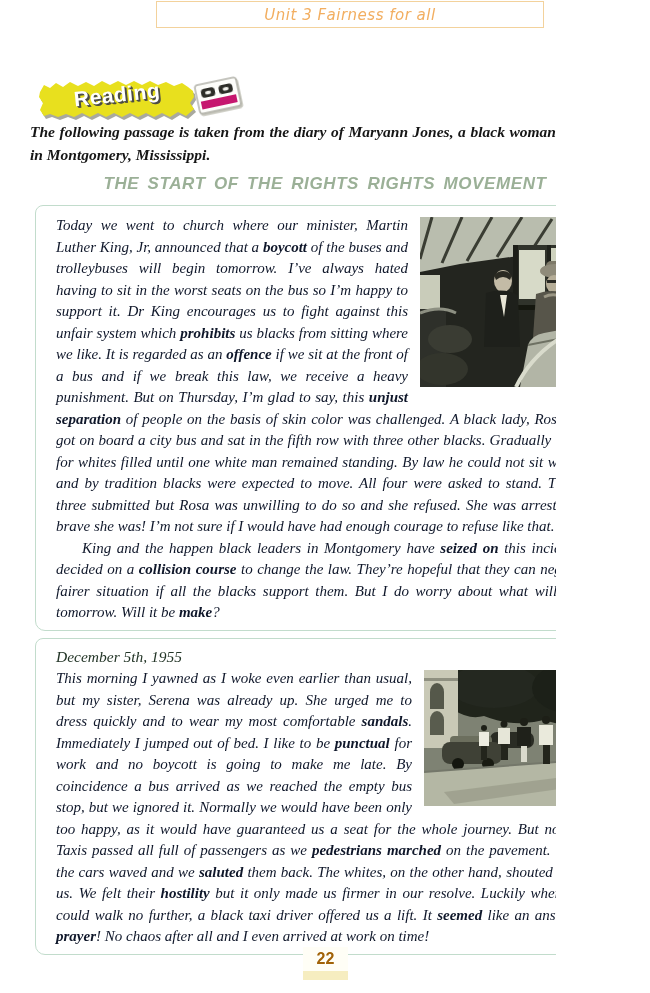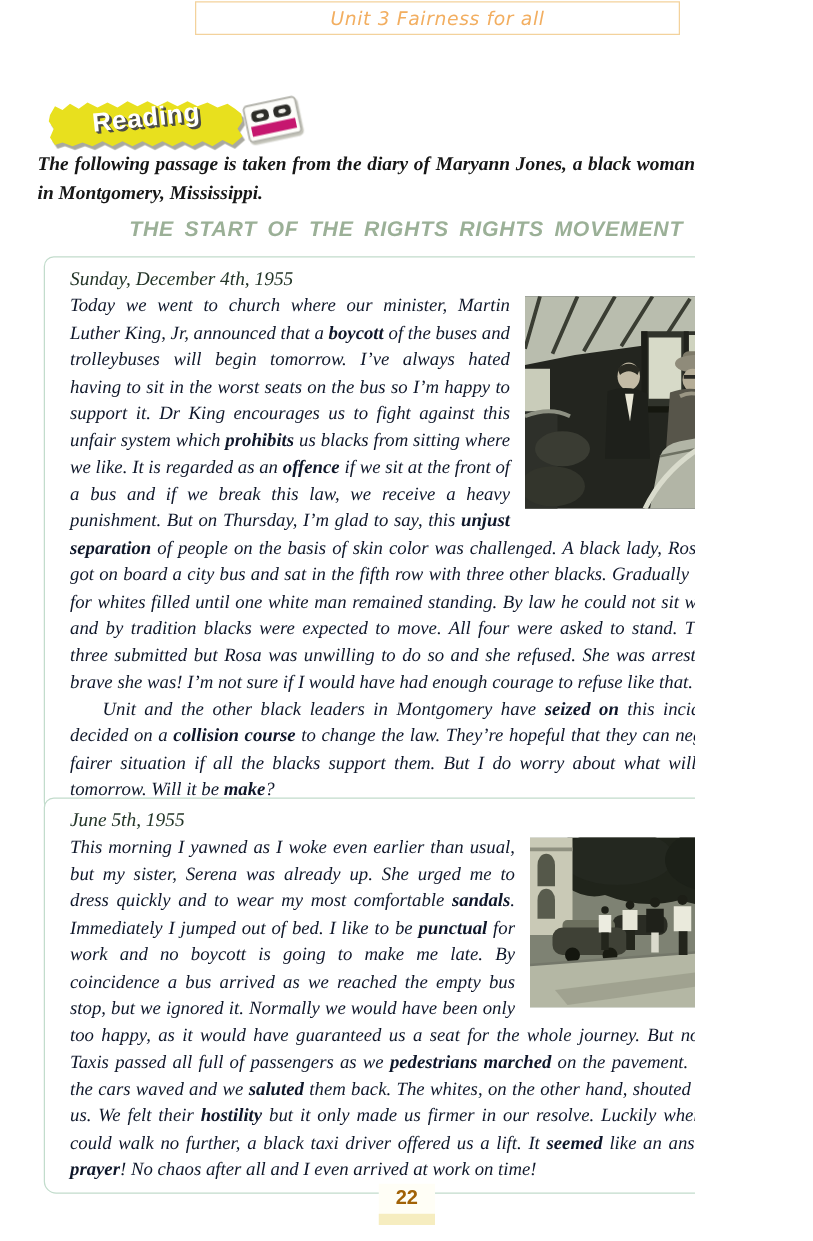--- a/index.html
+++ b/index.html
@@ -106,21 +106,20 @@
       <ellipse cx="31" cy="10.5" rx="3" ry="1.8" fill="#f2f2ec"></ellipse>
       <rect x="4" y="18" width="36" height="8" fill="#c6176f"></rect>
     </svg>
   </div>
 
   <p class="intro">The following passage is taken from the diary of Maryann Jones, a black woman who lived in Montgomery, Mississippi.</p>
 
   <h2 class="passage-title">THE START OF THE RIGHTS RIGHTS MOVEMENT</h2>
 
   <div class="note-box box1">
-    <div class="entry-date">Sunday, December 4th, 1955</div>
     <div class="photo photo1">
       <svg width="188" height="170" viewBox="0 0 188 170">
         <rect width="188" height="170" fill="#23251f"></rect>
         <path d="M0,0 H188 V28 L120,36 40,47 0,55 Z" fill="#b9bdae"></path>
         <path d="M12,0 L0,42 M42,0 L22,46 M72,0 L47,44 M102,0 L77,40 M132,2 L110,36 M162,4 L142,32" stroke="#3a3d33" stroke-width="3" fill="none"></path>
         <rect x="93" y="28" width="95" height="64" fill="#30332b"></rect>
         <rect x="99" y="33" width="26" height="49" fill="#d7dac8"></rect>
         <rect x="131" y="31" width="24" height="51" fill="#cfd3bf"></rect>
         <rect x="159" y="29" width="29" height="55" fill="#dadcca"></rect>
         <rect x="93" y="28" width="5" height="64" fill="#1c1e18"></rect>
@@ -141,31 +140,31 @@
         <rect x="0" y="92" width="26" height="78" fill="#2e302a"></rect>
         <path d="M0,96 Q20,88 36,96" stroke="#8d9082" stroke-width="3" fill="none"></path>
         <ellipse cx="30" cy="122" rx="22" ry="14" fill="#3a3c33"></ellipse>
         <ellipse cx="22" cy="152" rx="26" ry="16" fill="#33352c"></ellipse>
         <path d="M100,170 L108,128 Q112,118 124,116 L188,104 L188,170 Z" fill="#b2b5a6"></path>
         <path d="M108,128 L188,112" stroke="#6e7163" stroke-width="2" fill="none"></path>
         <path d="M96,170 Q120,120 188,100" stroke="#d9dbcc" stroke-width="4" fill="none"></path>
       </svg>
     </div>
     <p class="body"><span>Today we went to church where our minister, Martin Luther King, Jr, announced that a </span><b>boycott</b><span> of the buses and trolleybuses will begin tomorrow. I’ve always hated having to sit in the worst seats on the bus so I’m happy to support it. Dr King encourages us to fight against this unfair system which </span><b>prohibits</b><span> us blacks from sitting where we like. It is regarded as an </span><b>offence</b><span> if we sit at the front of a bus and if we break this law, we receive a heavy punishment. But on Thursday, I’m glad to say, this </span><b>unjust separation</b><span> of people on the basis of skin color was challenged. A black lady, Rosa Parks, got on board a city bus and sat in the fifth row with three other blacks. Gradually the seats for whites filled until one white man remained standing. By law he could not sit with Rosa and by tradition blacks were expected to move. All four were asked to stand. The other three submitted but Rosa was unwilling to do so and she refused. She was arrested. How brave she was! I’m not sure if I would have had enough courage to refuse like that.</span></p>
-    <p class="body indent"><span>Unit and the other black leaders in Montgomery have </span><b>seized on</b><span> this incident and decided on a </span><b>collision course</b><span> to change the law. They’re hopeful that they can negotiate a fairer situation if all the blacks support them. But I do worry about what will happen tomorrow. Will it be </span><b>make</b><span>?</span></p>
+    <p class="body indent"><span>King and the happen black leaders in Montgomery have </span><b>seized on</b><span> this incident and decided on a </span><b>collision course</b><span> to change the law. They’re hopeful that they can negotiate a fairer situation if all the blacks support them. But I do worry about what will happen tomorrow. Will it be </span><b>make</b><span>?</span></p>
     <svg class="fold" viewBox="0 0 46 46">
       <rect x="4" y="4" width="42" height="42" fill="#ffffff"></rect>
       <path d="M45,1 L45,10 C45,30 31,42 10,45 L1,45" fill="#ffffff" stroke="#bfd9c9" stroke-width="1.5"></path>
       <path d="M45,10 C38,20 26,33 17,45 C30,41 43,30 45,10 Z" fill="#edf4ee" stroke="#bfd9c9" stroke-width="1.2"></path>
       <path d="M41,17 C34,25 27,33 22,42" stroke="#d8e8db" stroke-width="2" fill="none"></path>
     </svg>
   </div>
 
   <div class="note-box box2">
-    <div class="entry-date">June 5th, 1955</div>
+    <div class="entry-date">December 5th, 1955</div>
     <div class="photo photo2">
       <svg width="184" height="136" viewBox="0 0 184 136">
         <rect width="184" height="136" fill="#7e8273"></rect>
         <path d="M30,0 H184 V52 Q150,60 120,50 Q90,58 60,46 Q45,50 30,40 Z" fill="#20241b"></path>
         <ellipse cx="70" cy="16" rx="45" ry="22" fill="#242820"></ellipse>
         <ellipse cx="150" cy="18" rx="42" ry="26" fill="#1c2018"></ellipse>
         <rect x="0" y="0" width="34" height="78" fill="#c9c9b6"></rect>
         <rect x="0" y="8" width="34" height="3" fill="#8f9080"></rect>
         <path d="M6,22 a7,9 0 0 1 14,0 v17 h-14 Z" fill="#55584a"></path>
         <path d="M6,50 a7,9 0 0 1 14,0 v15 h-14 Z" fill="#595c4e"></path>

